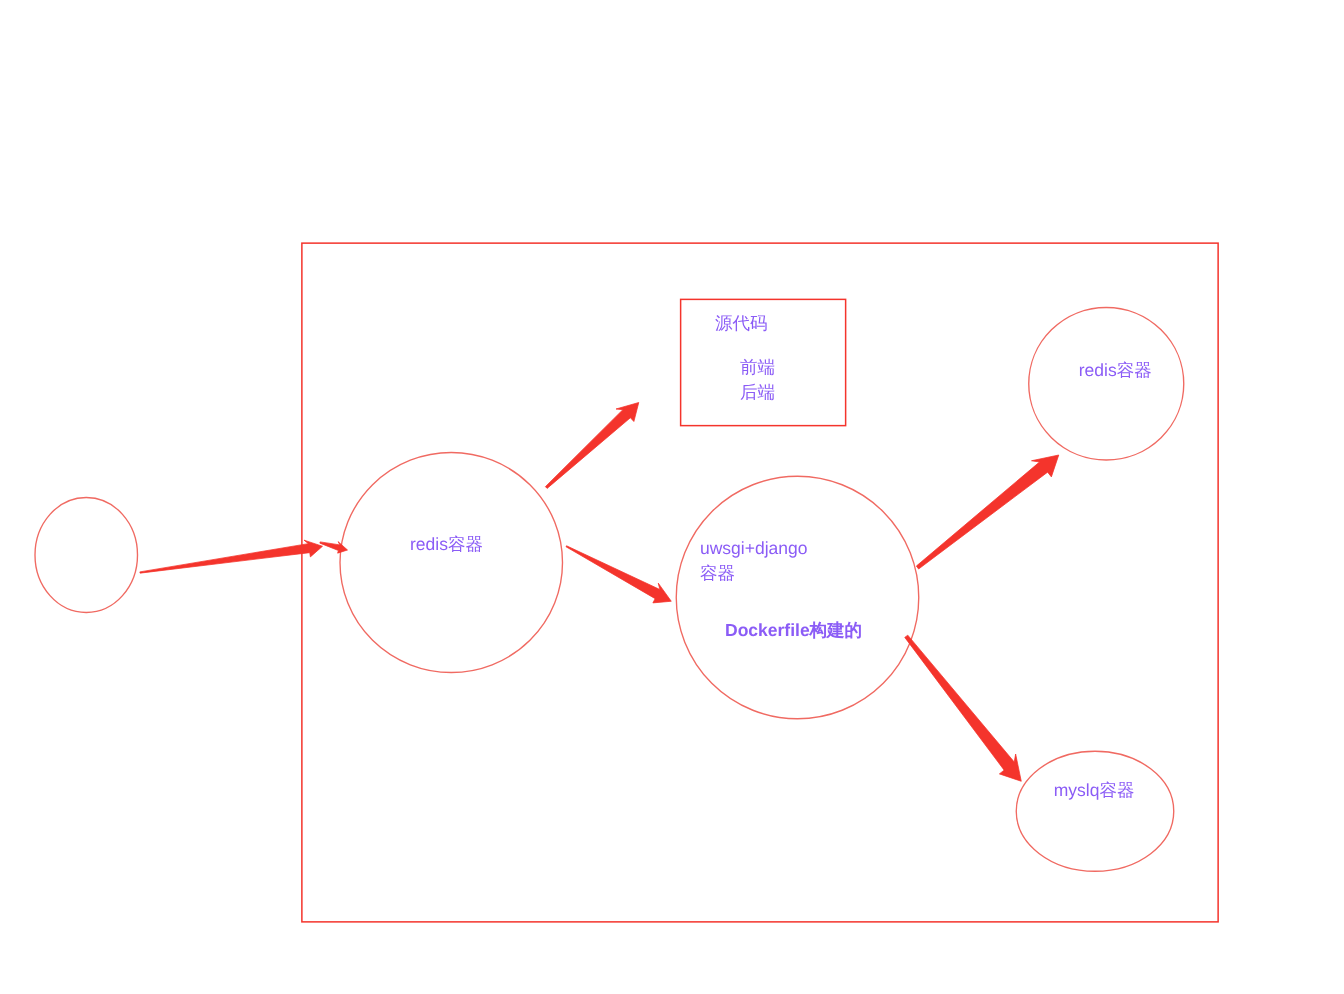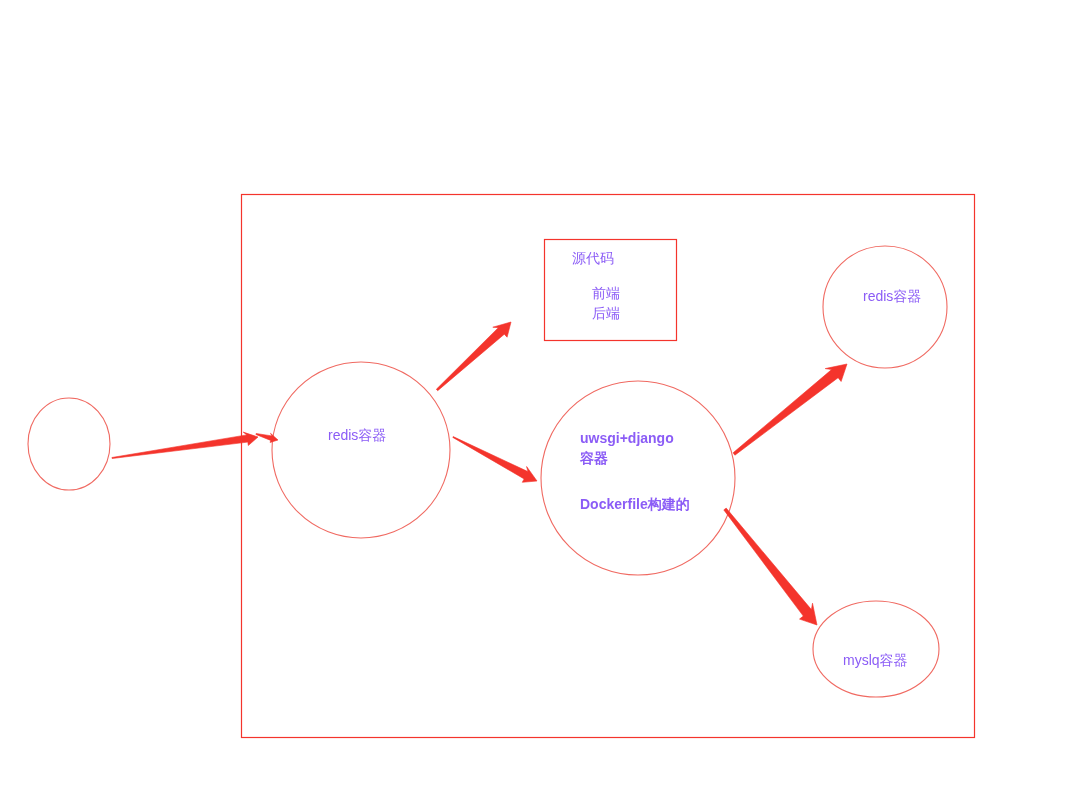--- a/index.html
+++ b/index.html
@@ -54,23 +54,23 @@
         <polygon points="255.9,434.5 270.7,440.4 270.1,442.5 278.0,440.0 270.5,433.3 271.9,435.9 256.1,433.5" fill="#f4342c" stroke="#f4342c" stroke-width="0.6" stroke-linejoin="round"></polygon>
         <polygon points="437.7,390.7 504.3,334.2 507.1,337.2 511.0,322.0 492.8,327.2 498.3,327.7 436.3,389.3" fill="#f4342c" stroke="#f4342c" stroke-width="0.6" stroke-linejoin="round"></polygon>
         <polygon points="452.8,437.4 524.1,478.9 522.3,482.3 537.0,481.0 526.6,466.5 527.9,471.6 453.2,436.6" fill="#f4342c" stroke="#f4342c" stroke-width="0.6" stroke-linejoin="round"></polygon>
         <polygon points="734.9,455.2 838.1,377.7 841.1,381.5 847.0,364.0 825.2,368.6 831.6,369.6 733.1,452.8" fill="#f4342c" stroke="#f4342c" stroke-width="0.6" stroke-linejoin="round"></polygon>
         <polygon points="723.8,509.9 803.3,616.1 799.5,619.1 817.0,625.0 812.5,603.2 811.4,609.6 726.2,508.1" fill="#f4342c" stroke="#f4342c" stroke-width="0.6" stroke-linejoin="round"></polygon>
       </g>
   </svg>
 
   <div id="labels-layer">
       <div class="node-label" style="left: 328px; top: 425px;">redis容器</div>
-      <div class="node-label" style="left: 580px; top: 428px; font-weight: bold;">uwsgi+django
+      <div class="node-label" style="left: 560px; top: 428px;">uwsgi+django
 容器</div>
       <div class="node-label" style="left: 580px; top: 494px; font-weight: bold;">Dockerfile构建的</div>
       <div class="node-label" style="left: 851px; top: 286px; margin-left: 12px;">redis容器</div>
-      <div class="node-label" style="left: 843px; top: 650px;">myslq容器</div>
+      <div class="node-label" style="left: 843px; top: 622px;">myslq容器</div>
       <div class="node-label" style="left: 572px; top: 248px;">源代码</div>
       <div class="node-label" style="left: 572px; top: 283px; margin-left: 20px;">前端
 后端</div>
     </div>
 
 </div>
 
 </body></html>

